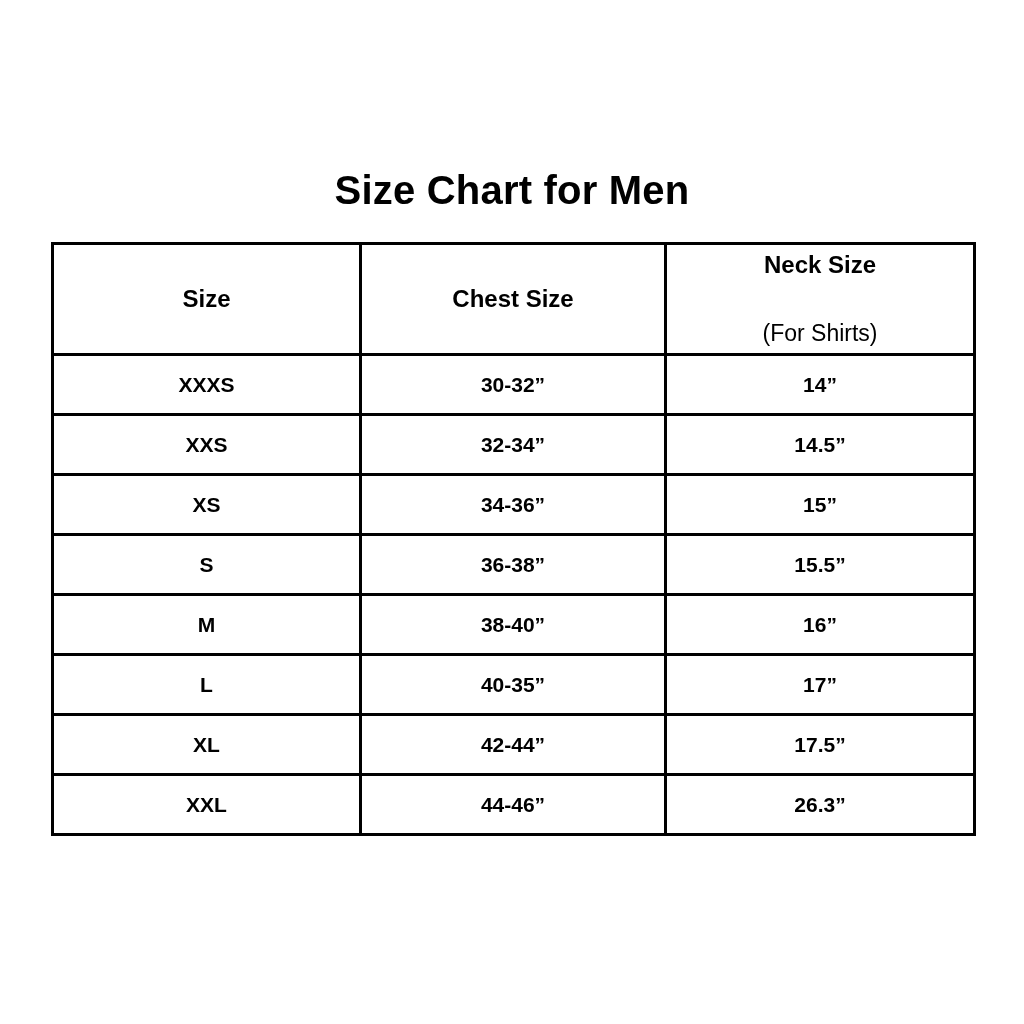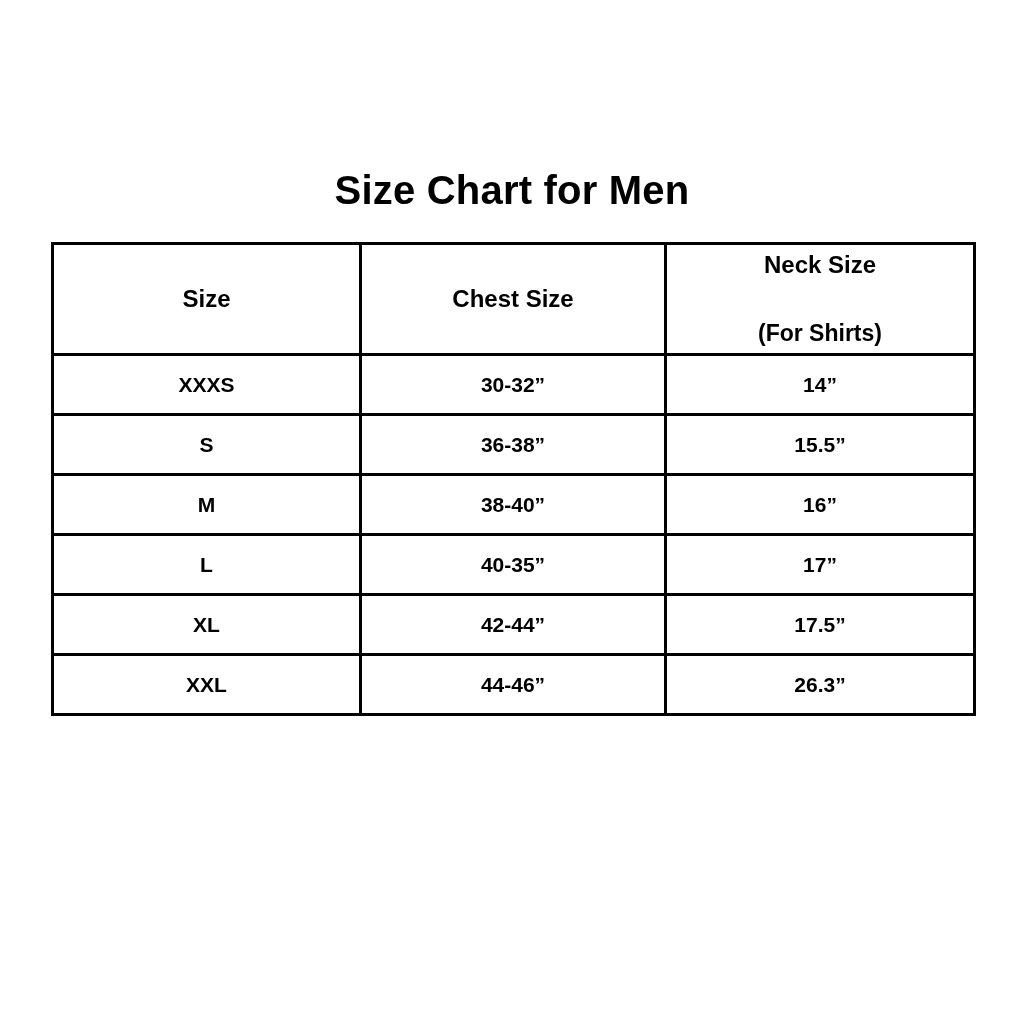--- a/index.html
+++ b/index.html
@@ -56,21 +56,21 @@
 
   table.size-table thead th {
     height: 98px;
     font-size: 24px;
     line-height: 1.3;
     padding: 4px 6px;
   }
   .head-sub {
     display: block;
     font-size: 23px;
-    font-weight: bold;
+    font-weight: normal;
     margin-top: 39px;
   }
   table.size-table tbody td {
     height: 53px;
     font-size: 21px;
     padding: 2px 6px;
   }
   .cell-size { font-size: 21px; }
 </style>
 </head>
@@ -101,20 +101,30 @@
           </th>
         </tr>
       </thead>
       <tbody>
         <tr>
           <td class="cell-size">XXXS</td>
           <td>30-32”</td>
           <td>14”</td>
         </tr>
         <tr>
+          <td class="cell-size">XXS</td>
+          <td>32-34”</td>
+          <td>14.5”</td>
+        </tr>
+        <tr>
+          <td class="cell-size">XS</td>
+          <td>34-36”</td>
+          <td>15”</td>
+        </tr>
+        <tr>
           <td class="cell-size">S</td>
           <td>36-38”</td>
           <td>15.5”</td>
         </tr>
         <tr>
           <td class="cell-size">M</td>
           <td>38-40”</td>
           <td>16”</td>
         </tr>
         <tr>

